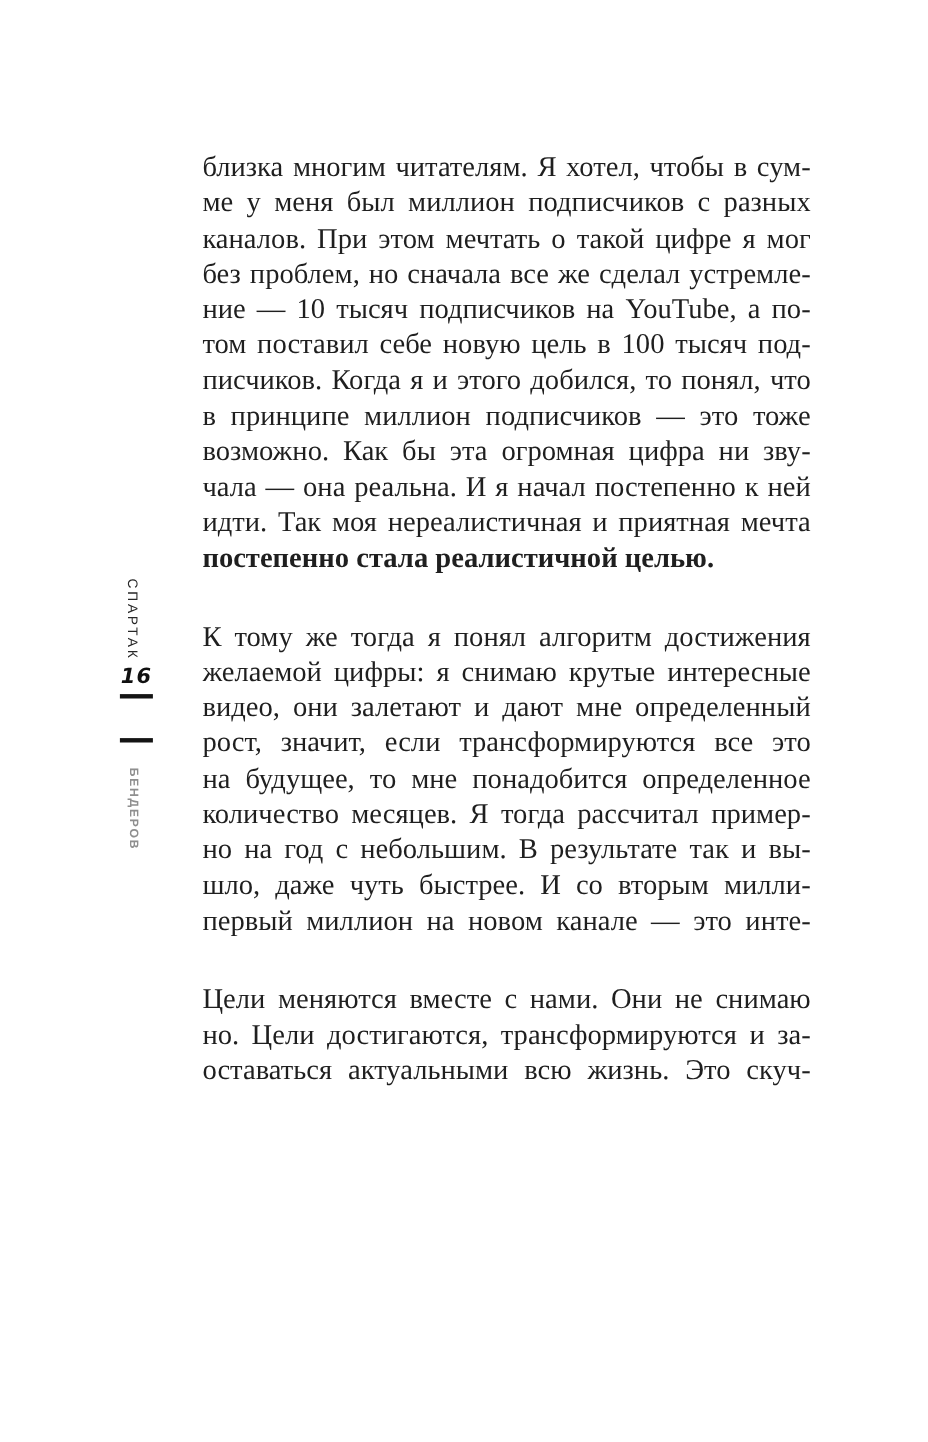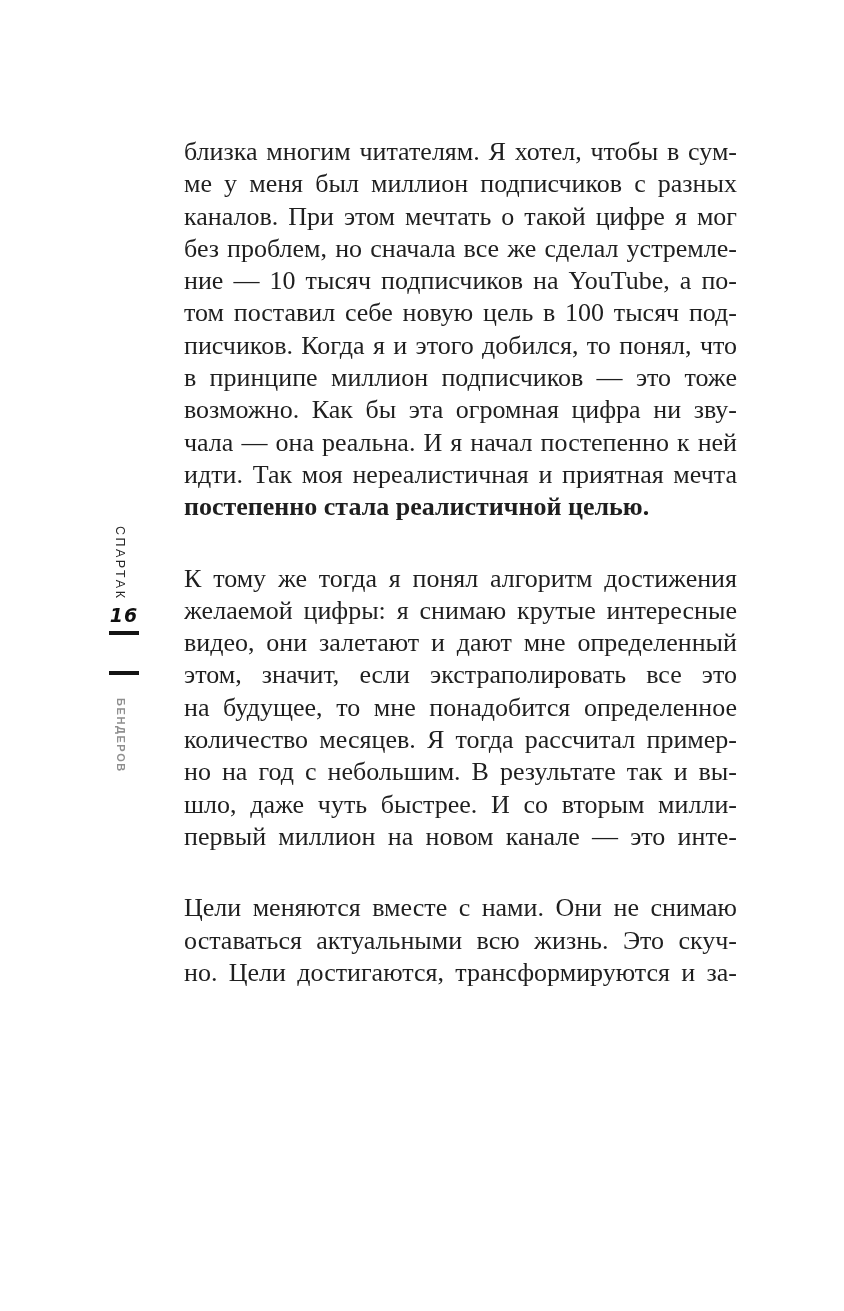--- a/index.html
+++ b/index.html
@@ -108,27 +108,27 @@
         <div class="line">в принципе миллион подписчиков — это тоже</div>
         <div class="line">возможно. Как бы эта огромная цифра ни зву-</div>
         <div class="line">чала — она реальна. И я начал постепенно к ней</div>
         <div class="line">идти. Так моя нереалистичная и приятная мечта</div>
         <div class="line flush">постепенно стала реалистичной целью.</div>
       </div>
       <div class="paragraph">
         <div class="line">К тому же тогда я понял алгоритм достижения</div>
         <div class="line">желаемой цифры: я снимаю крутые интересные</div>
         <div class="line">видео, они залетают и дают мне определенный</div>
-        <div class="line">этом, значит, если экстраполировать все это</div>
+        <div class="line">рост, значит, если трансформируются все это</div>
         <div class="line">на будущее, то мне понадобится определенное</div>
         <div class="line">количество месяцев. Я тогда рассчитал пример-</div>
         <div class="line">но на год с небольшим. В результате так и вы-</div>
         <div class="line">шло, даже чуть быстрее. И со вторым милли-</div>
         <div class="line">первый миллион на новом канале — это инте-</div>
       </div>
       <div class="paragraph">
         <div class="line">Цели меняются вместе с нами. Они не снимаю</div>
+        <div class="line">но. Цели достигаются, трансформируются и за-</div>
         <div class="line">оставаться актуальными всю жизнь. Это скуч-</div>
-        <div class="line">но. Цели достигаются, трансформируются и за-</div>
       </div>
     </main>
 
 </div>
 
 </body></html>

